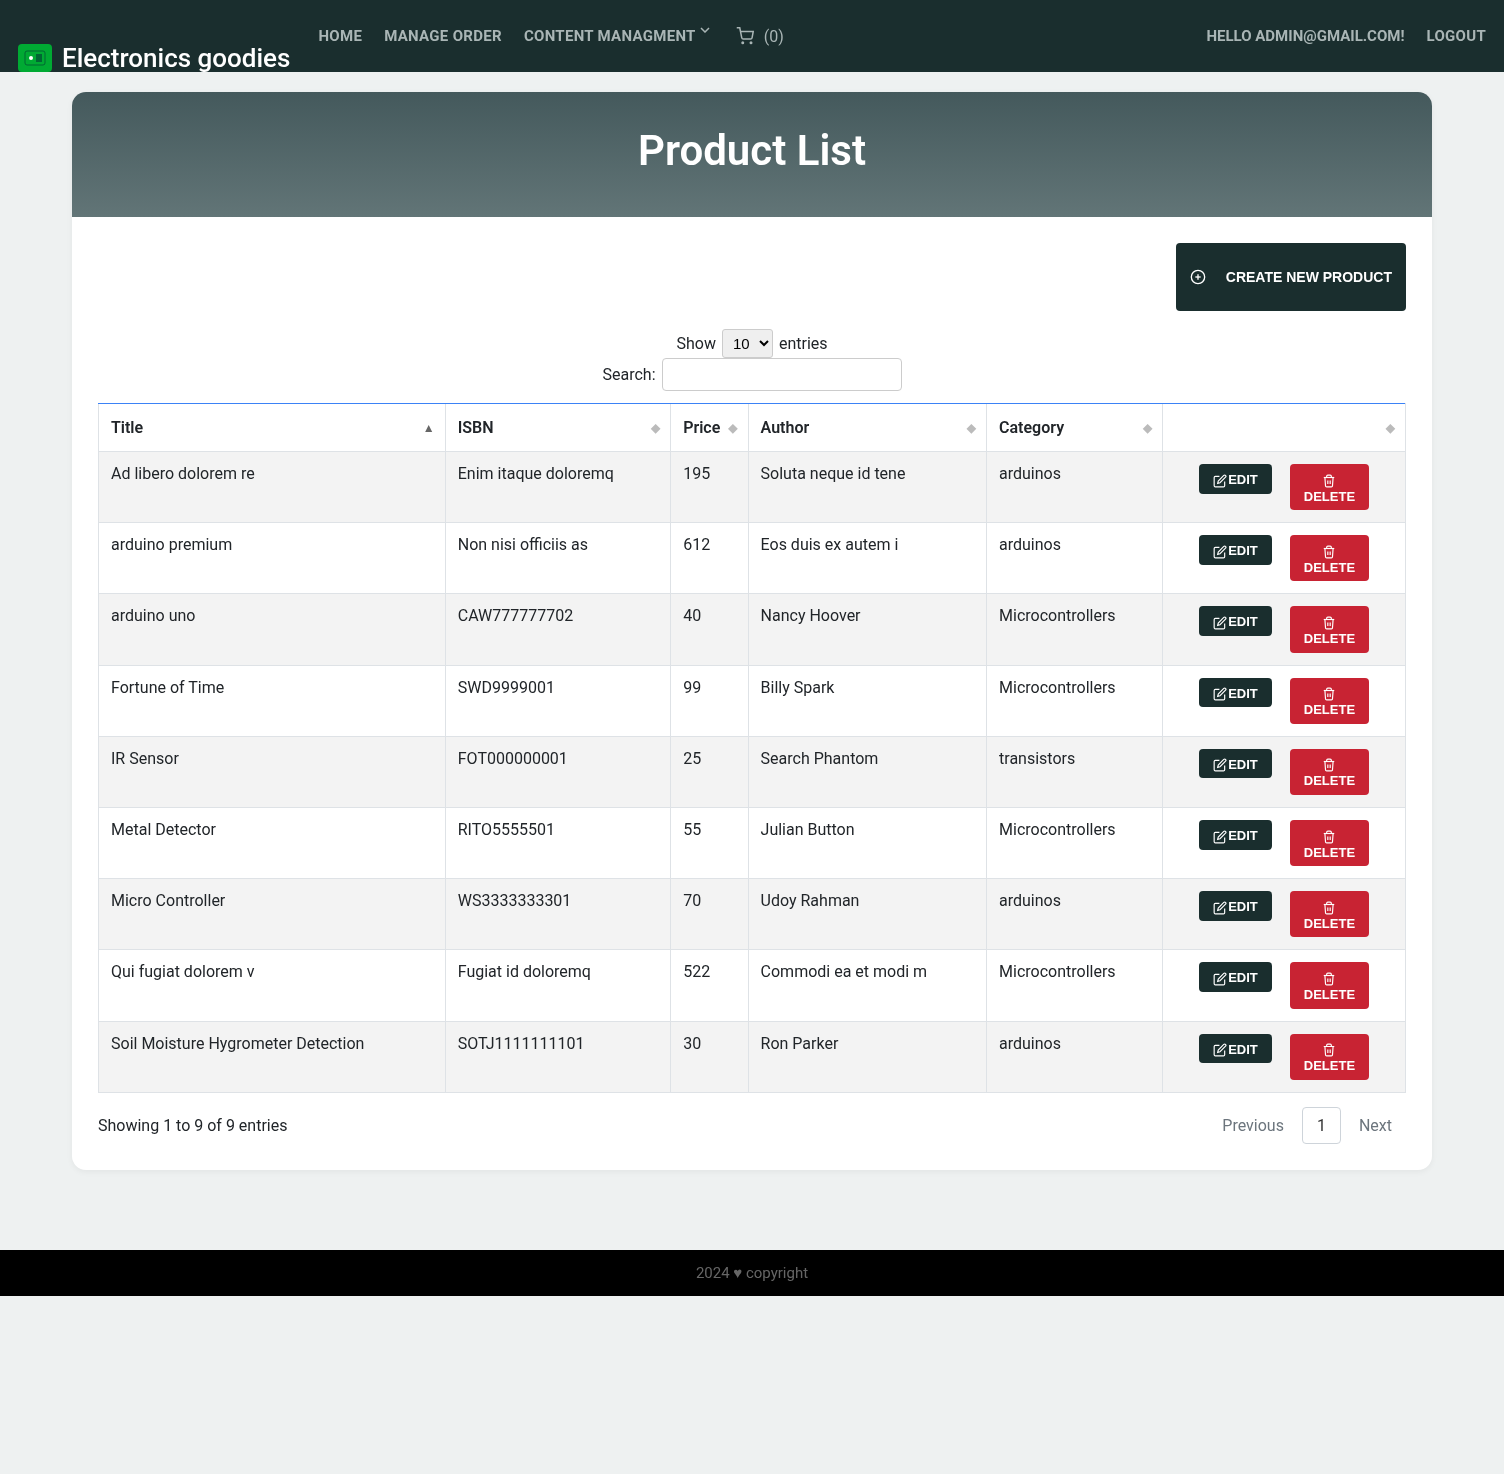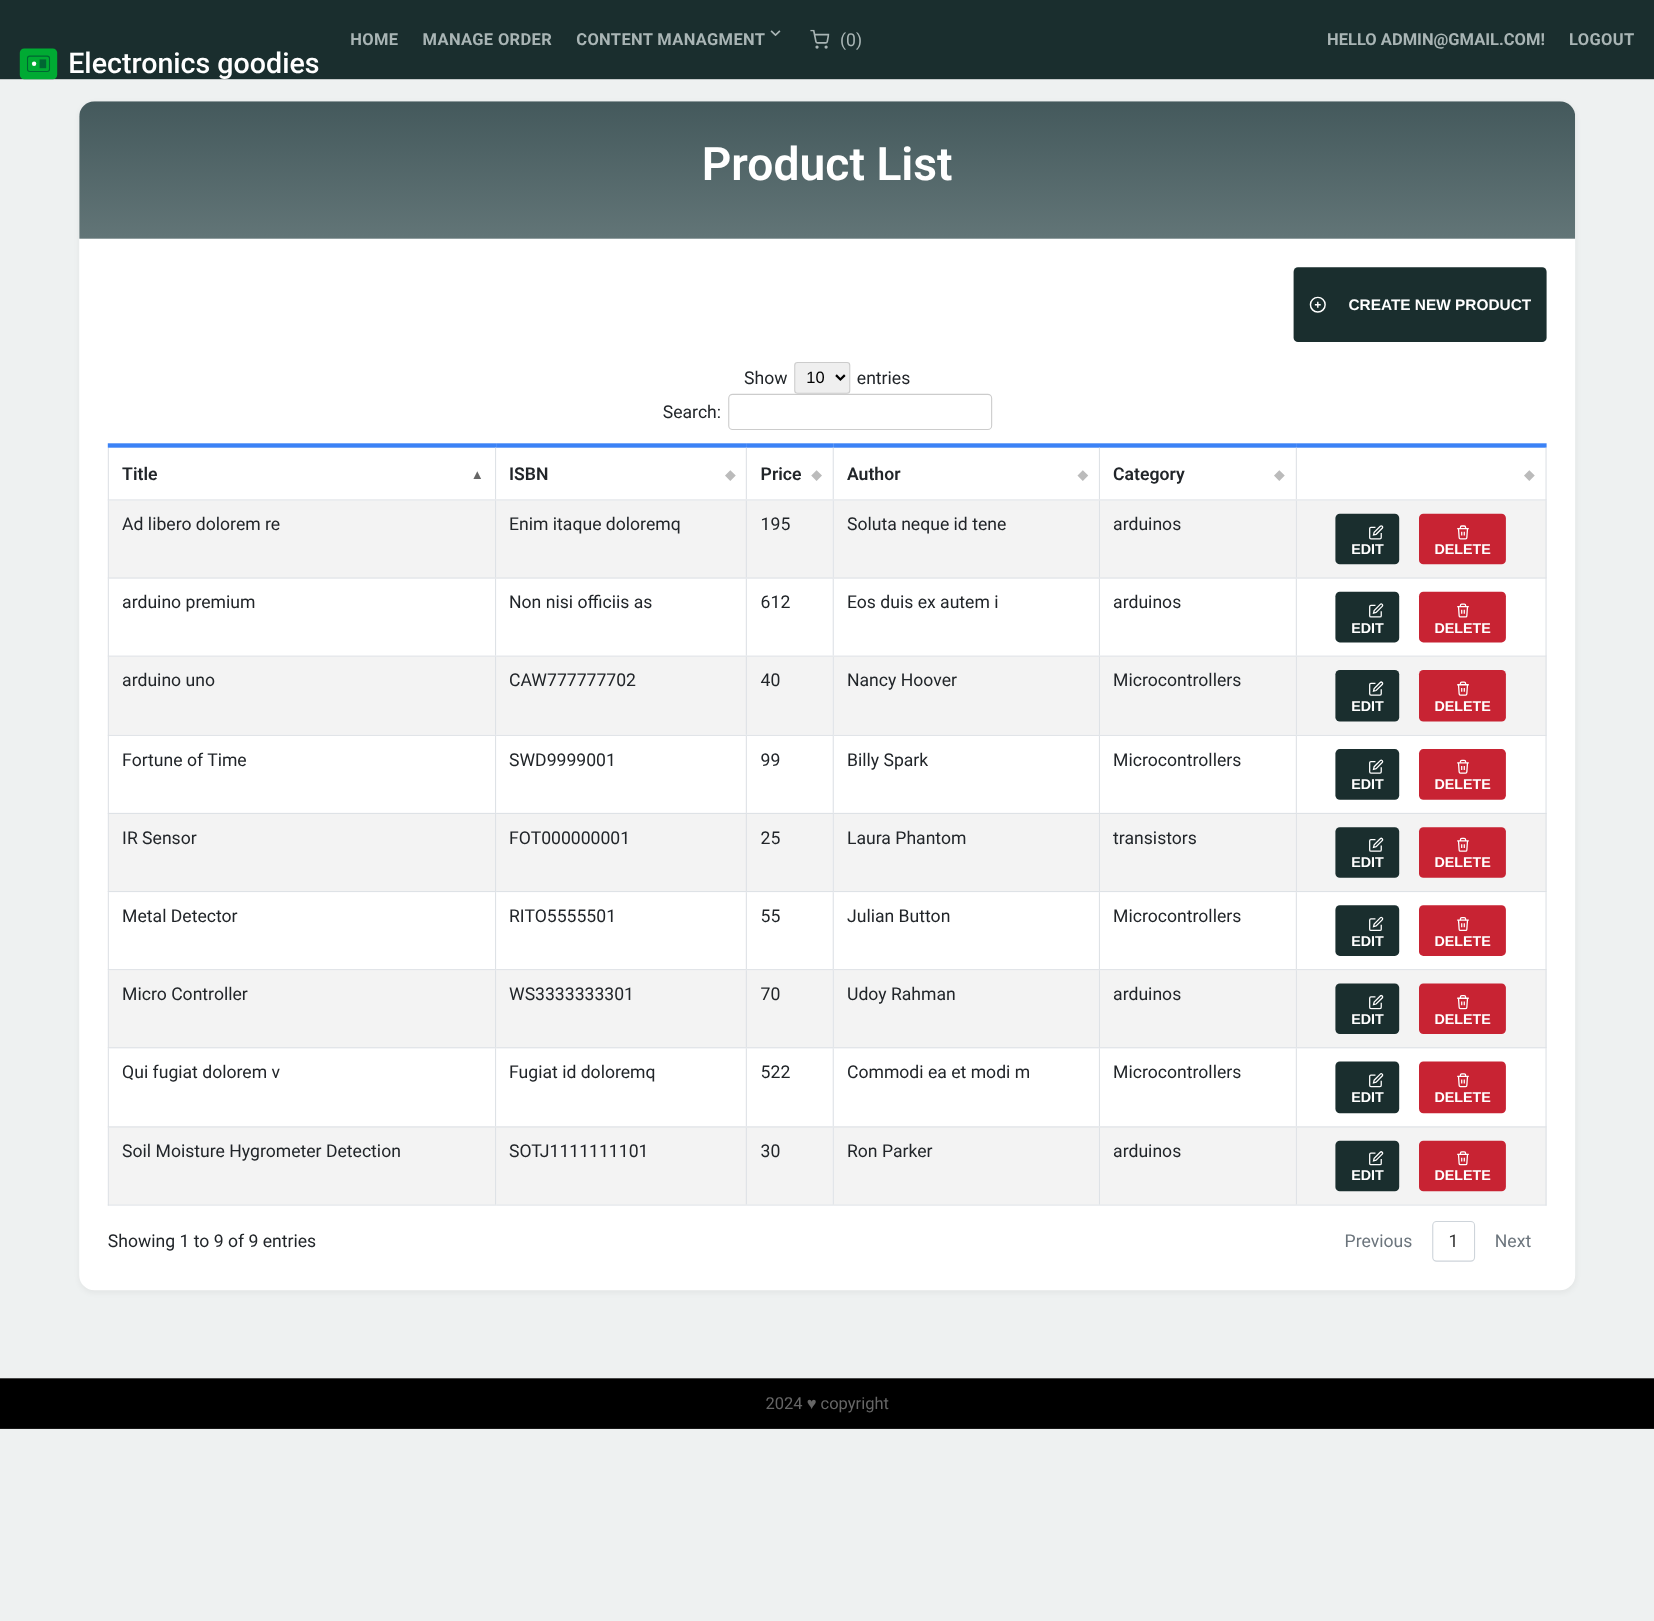--- a/index.html
+++ b/index.html
@@ -26,31 +26,31 @@
 .card-body { padding: 26px; }
 .top-actions { display: flex; justify-content: flex-end; margin-bottom: 18px; }
 .btn-dark { background: #1a2e2e; color: #fff; border: none; padding: 26px 14px; font-size: 14px; font-weight: 700; border-radius: 4px; cursor: pointer; display: inline-flex; align-items: center; gap: 20px; }
 
 .table-controls { display: flex; justify-content: space-between; align-items: center; margin-bottom: 12px; font-size: 16px; flex-direction: column; }
 .table-controls label { display: flex; align-items: center; gap: 6px; }
 .table-controls select { padding: 4px 6px; font-size: 15px; border: 1px solid #ccc; border-radius: 3px; }
 .table-controls input[type=search] { border: 1px solid #ccc; border-radius: 4px; padding: 7px 10px; width: 240px; font-size: 15px; }
 
 table { width: 100%; border-collapse: collapse; font-size: 16px; }
-thead th { text-align: left; padding: 14px 12px; border-top: 4px solid #3b82f6; border-bottom: 1px solid #dee2e6; border-left: 1px solid #dee2e6; font-weight: 600; color: #212529; position: relative; cursor: pointer; }
+thead th { text-align: left; padding: 14px 12px; border-top: 1px solid #3b82f6; border-bottom: 1px solid #dee2e6; border-left: 1px solid #dee2e6; font-weight: 600; color: #212529; position: relative; cursor: pointer; }
 thead th:last-child { border-right: 1px solid #dee2e6; }
 .sort-icon { position: absolute; right: 10px; top: 50%; transform: translateY(-50%); color: #bbb; font-size: 12px; }
 .sort-active { color: #666; }
 tbody td { padding: 12px 12px; border-bottom: 1px solid #dee2e6; border-left: 1px solid #dee2e6; vertical-align: top; }
 tbody td:last-child { border-right: 1px solid #dee2e6; }
 tbody tr:nth-child(odd) { background: #f3f3f3; }
 tbody tr:nth-child(even) { background: #fff; }
 
 .action-cell { text-align: center; white-space: nowrap; }
-.btn-edit { background: #1a2e2e; color: #fff; border: none; padding: 8px 14px 6px; font-size: 13px; font-weight: 700; border-radius: 4px; cursor: pointer; display: inline-flex; flex-direction: column; align-items: flex-end; gap: 1px; margin-right: 14px; line-height: 1.2; }
+.btn-edit { background: #1a2e2e; color: #fff; border: none; padding: 8px 14px 6px; font-size: 13px; font-weight: 700; border-radius: 4px; cursor: pointer; display: inline-flex; flex-direction: row; align-items: flex-end; gap: 1px; margin-right: 14px; line-height: 1.2; }
 .btn-delete { background: #c82333; color: #fff; border: none; padding: 8px 14px 6px; font-size: 13px; font-weight: 700; border-radius: 4px; cursor: pointer; display: inline-flex; flex-direction: column; align-items: center; gap: 1px; line-height: 1.2; }
 
 .table-footer { display: flex; justify-content: space-between; align-items: center; margin-top: 14px; font-size: 16px; }
 .pager { display: flex; align-items: center; gap: 4px; }
 .pager span { padding: 8px 14px; color: #6c757d; cursor: pointer; }
 .pager .page-num { border: 1px solid #ced4da; border-radius: 4px; color: #333; background: #fff; }
 
 footer { background: #000; color: #666; text-align: center; padding: 14px; font-size: 15px; margin-top: 40px; }
 
 svg { display: inline-block; vertical-align: middle; }
@@ -235,21 +235,21 @@
                       <path d="M8 6V4a2 2 0 0 1 2-2h4a2 2 0 0 1 2 2v2"></path>
                     </svg></span>
                   <span>DELETE</span>
                 </button>
      </td>
             </tr>
             <tr>
               <td>IR Sensor</td>
               <td>FOT000000001</td>
               <td>25</td>
-              <td>Laura Phantom</td>
+              <td>Search Phantom</td>
               <td>transistors</td>
               <td class="action-cell">
        <button class="btn-edit">
                   <span><svg width="14" height="14" viewBox="0 0 24 24" fill="none" stroke="currentColor" stroke-width="2">
                       <path d="M11 4H4a2 2 0 0 0-2 2v14a2 2 0 0 0 2 2h14a2 2 0 0 0 2-2v-7"></path>
                       <path d="M18.5 2.5a2.1 2.1 0 0 1 3 3L12 15l-4 1 1-4 9.5-9.5z"></path>
                     </svg></span>
                   <span>EDIT</span>
                 </button>
        <button class="btn-delete">

